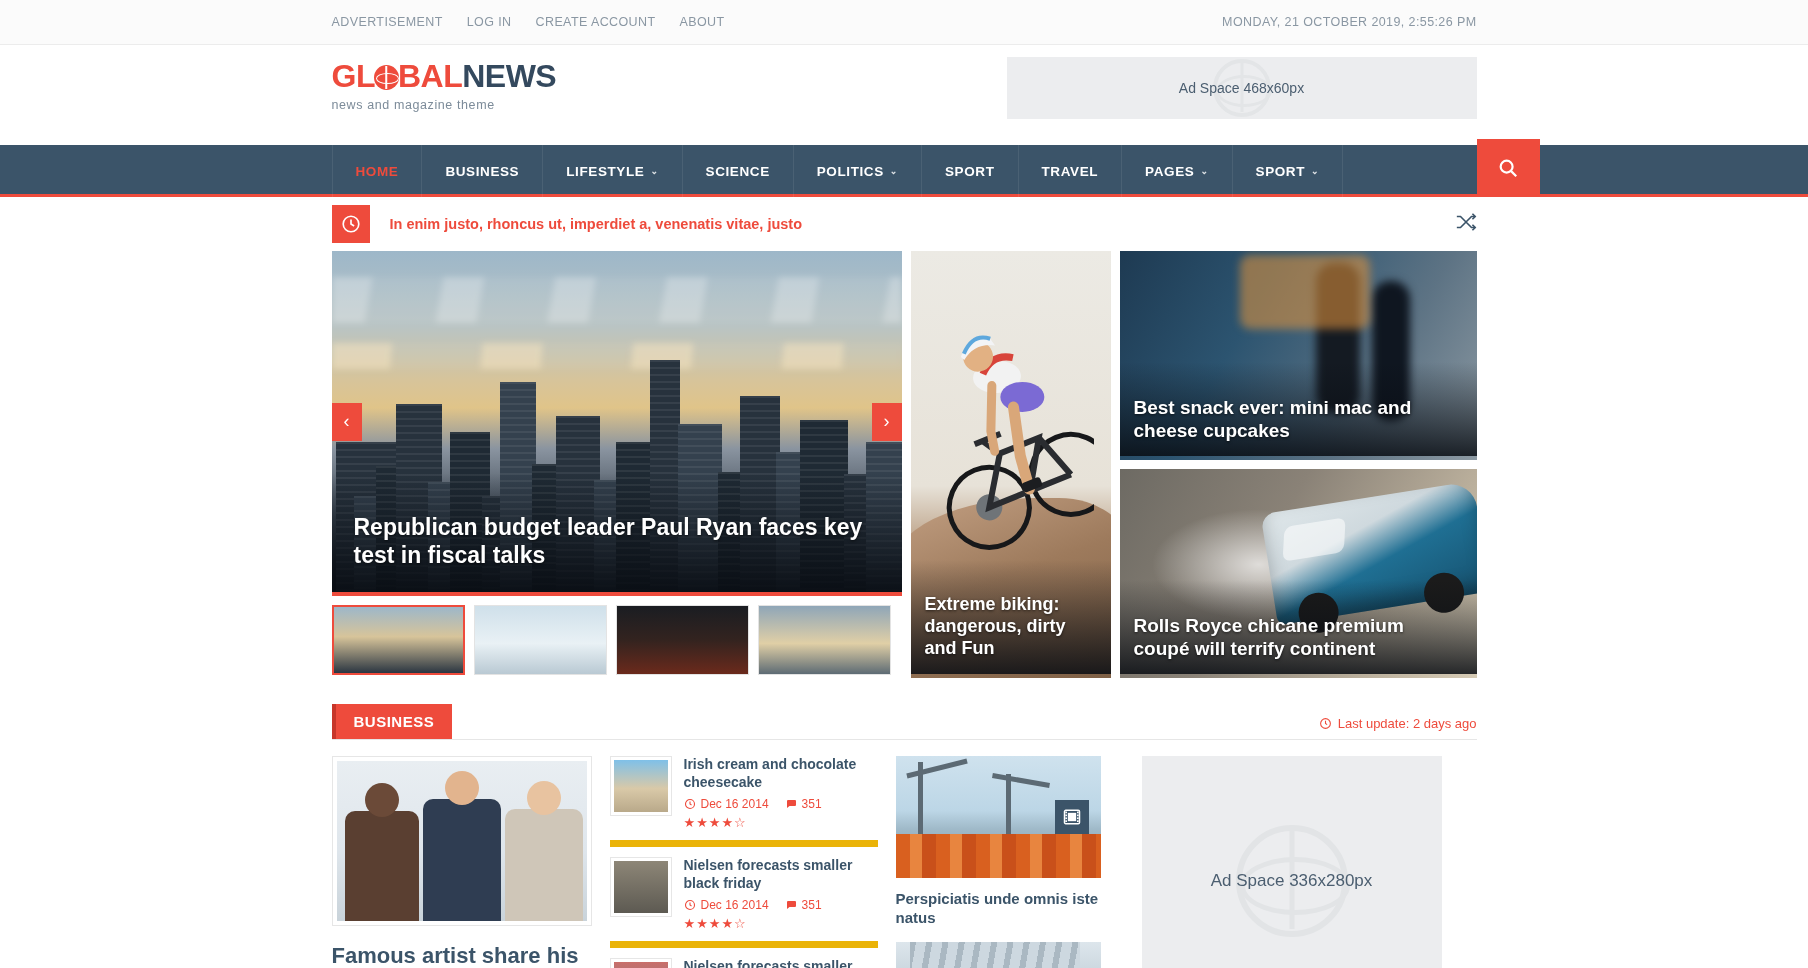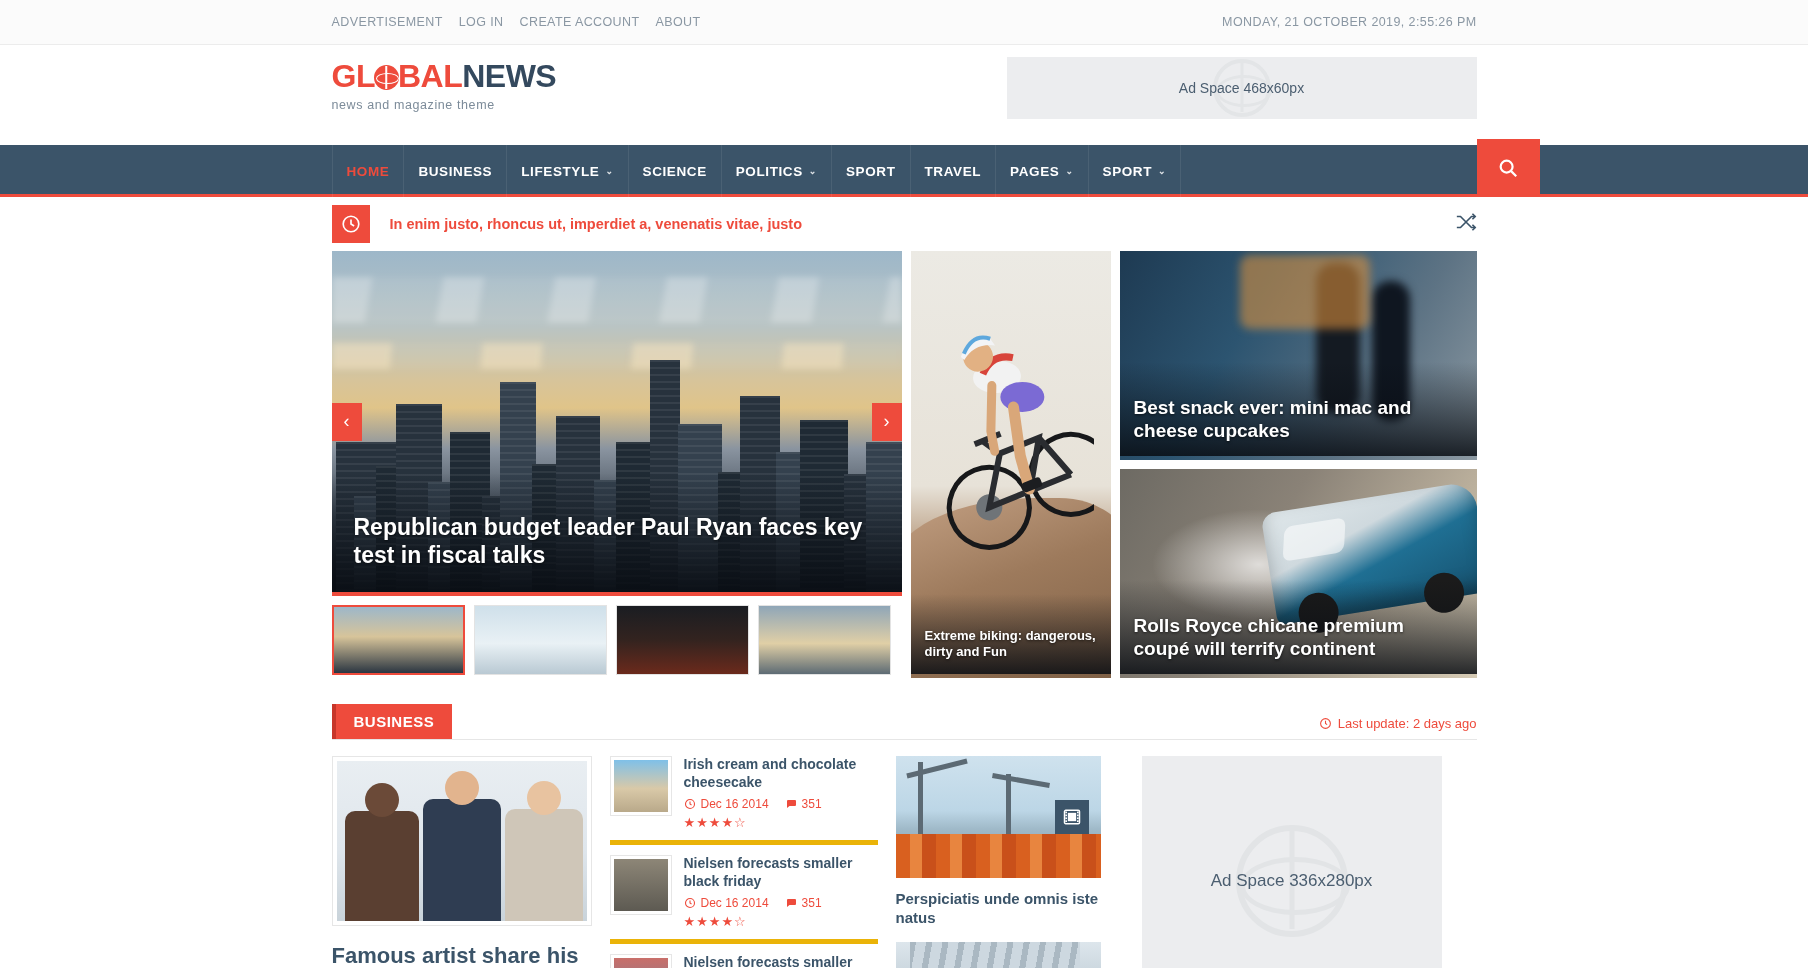--- a/index.html
+++ b/index.html
@@ -13,21 +13,21 @@
 
   
   .topbar {
     height: 45px; background: #fbfbfb; border-bottom: 1px solid #ececec;
     display: flex; align-items: center;
   }
   .topbar-inner {
     width: 1145px; margin: 0 auto; display: flex; align-items: center;
     justify-content: space-between;
   }
-  .top-links { display: flex; gap: 16px; }
+  .top-links { display: flex; gap: 24px; }
   .top-links a {
     font-size: 12.5px; letter-spacing: .4px; color: #8a97a3; text-decoration: none;
     font-family: "Liberation Sans", sans-serif;
   }
   .top-date { font-size: 12.5px; letter-spacing: .4px; color: #8a97a3; }
 
   
   .brandrow { height: 100px; }
   .brandrow-inner { width: 1145px; margin: 0 auto; height: 100px; position: relative; }
   .logo { position: absolute; left: 0; top: 15px; }
@@ -71,21 +71,21 @@
   .topad .adglobe:after {
     content:""; position:absolute; left:-1px; top:12px; width:50px; height:26px;
     border:3px solid #e2e4e6; border-radius:50%;
   }
   .topad span { position: relative; z-index: 2; font-size: 14px; color: #4b5e70; }
 
   
   .nav { background: #3b5469; height: 52px; position: relative; border-bottom: 3px solid #ee4b3c; }
   .nav-inner { width: 1145px; margin: 0 auto; height: 52px; display: flex; position: relative; }
   .nav-item {
-    display: flex; align-items: center; gap: 6px; padding: 0 14px; height: 52px;
+    display: flex; align-items: center; gap: 6px; padding: 0 23px; height: 52px;
     color: #ffffff; font-size: 13.5px; font-weight: bold; letter-spacing: .6px;
     border-right: 1px solid rgba(255,255,255,.08); cursor: pointer; white-space: nowrap;
   }
   .nav-item:first-child { border-left: 1px solid rgba(255,255,255,.08); }
   .nav-item.active { color: #ee4b3c; }
   .caret { font-size: 9px; opacity: .85; }
   .searchbtn {
     position: absolute; right: -63px; top: -6px; width: 63px; height: 58px;
     background: #ee4b3c; display: flex; align-items: center; justify-content: center;
     cursor: pointer;
@@ -154,21 +154,21 @@
   .hero-mid { width: 200px; }
   .tile { position: relative; overflow: hidden; }
   .tile-cap {
     position:absolute; left:0; right:0; bottom:4px; padding: 34px 14px 14px;
     background: linear-gradient(to top, rgba(8,12,18,.85), rgba(8,12,18,0));
   }
   .tile-cap h3 {
     color:#fff; font-weight:bold; line-height:1.22; text-shadow: 0 1px 3px rgba(0,0,0,.65);
   }
   .tile-bike { height: 427px; background: linear-gradient(to bottom,#eceae4 0%, #e7e2d8 55%, #b79a7e 70%, #8f7256 100%); }
-  .tile-bike h3 { font-size: 13px; }
+  .tile-bike h3 { font-size: 18px; }
   .rock {
     position:absolute; left:-20px; right:-20px; bottom:0; height: 180px;
     background: linear-gradient(160deg,#c4a184 0%, #9d7a5c 45%, #7d5f45 100%);
     border-radius: 60% 30% 0 0 / 40% 30% 0 0;
   }
   .cyclist { position:absolute; left:18px; top:48px; width:165px; height:260px; }
 
   .hero-right { width: 357px; display:flex; flex-direction:column; gap:9px; }
   .tile-snack { height: 209px; background: linear-gradient(120deg,#1e3a52 0%, #2c5470 35%, #5d7384 70%, #8d9aa3 100%); }
   .tile-snack h3 { font-size: 19px; }
@@ -212,21 +212,21 @@
     width:100%; height:100%; position:relative; overflow:hidden;
     background: linear-gradient(to bottom,#e9eef2 0%, #dfe6ec 55%, #c9d3da 100%);
   }
   .suit { position:absolute; bottom:0; border-radius: 10px 10px 0 0; }
   .feat-title {
     margin-top: 16px; font-size: 22px; font-weight:bold; color:#3b5469; line-height:1.25;
   }
 
   .col-list { width: 268px; }
   .li {
-    display:flex; gap:12px; padding: 10px 0; border-bottom: 5px solid #eab308;
+    display:flex; gap:12px; padding: 10px 0; border-bottom: 7px solid #eab308;
   }
   .li:first-child { padding-top: 0; }
   .li-img { width: 62px; height: 60px; flex:0 0 62px; border:1px solid #e6e6e6; padding:3px; background:#fff; }
   .li-ph { width:100%; height:100%; }
   .li-title { font-size: 14px; font-weight:bold; color:#3b5469; line-height:1.25; }
   .li-meta { display:flex; gap: 16px; margin-top: 6px; font-size: 12px; color:#ee4b3c; }
   .li-meta span { display:flex; align-items:center; gap:5px; }
   .stars { color:#ee4b3c; font-size: 13px; letter-spacing: 1px; margin-top: 4px; }
 
   .col-video { width: 228px; }

